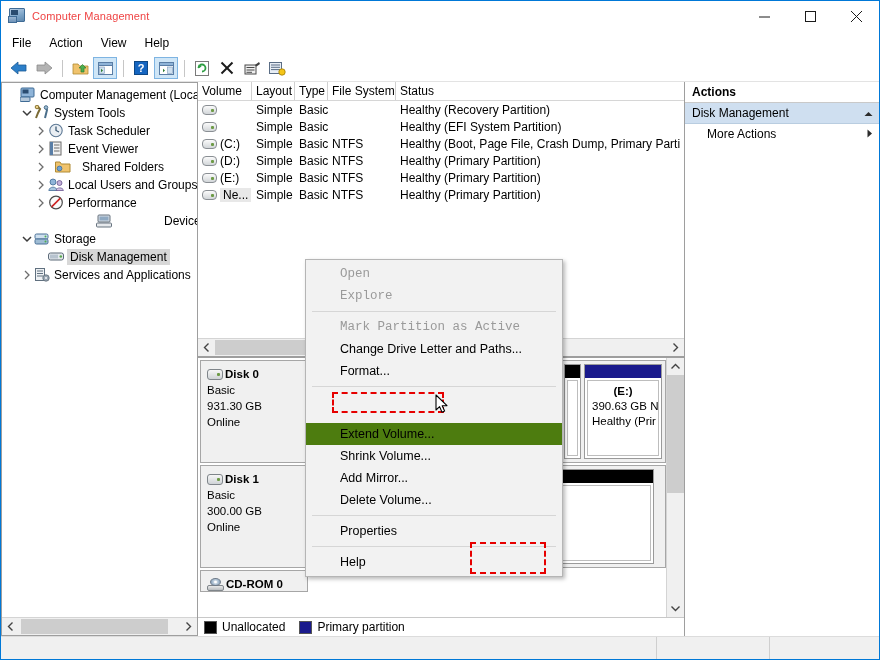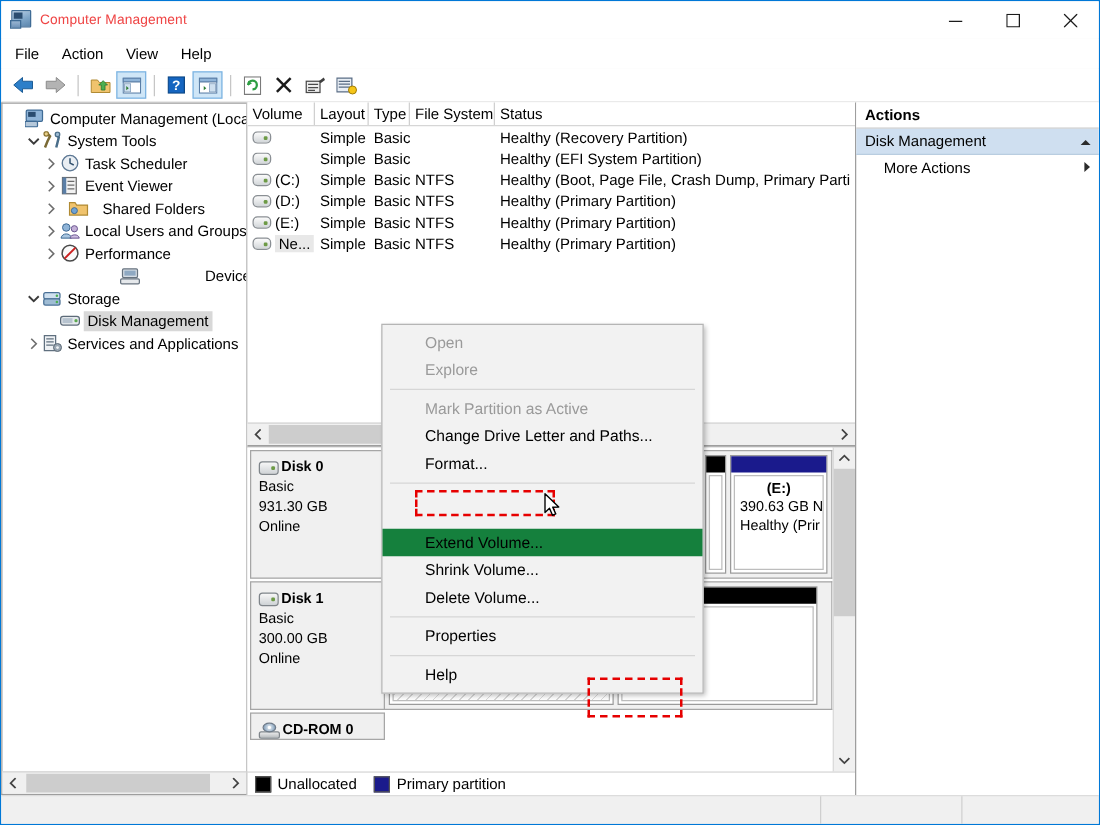--- a/index.html
+++ b/index.html
@@ -390,22 +390,22 @@
     z-index: 60;
     font-size: 12.5px;
   }
   .ctx-item {
     height: 22px;
     display: flex; align-items: center;
     padding-left: 34px;
     white-space: nowrap;
     position: relative;
   }
-  .ctx-item.disabled { color: #9a9a9a; }
-  .ctx-item.highlight { background: #15803d; margin-top: 36px; }
+  .ctx-item.disabled { color: #9a9a9a; font-family: Liberation Mono, monospace; }
+  .ctx-item.highlight { background: #4d7c0f; margin-top: 36px; }
   .ctx-sep {
     height: 1px; background: #d6d6d6; margin: 4px 6px 4px 6px;
   }
   .redbox {
     position: absolute;
     border: 2px dashed #e60000;
     box-sizing: border-box;
     pointer-events: none;
     z-index: 70;
   }
@@ -908,20 +908,21 @@
   <div class="ctx-menu" id="ctx-menu">
       <div class="ctx-item disabled">Open</div>
       <div class="ctx-item disabled">Explore</div>
       <div class="ctx-sep"></div>
       <div class="ctx-item disabled">Mark Partition as Active</div>
       <div class="ctx-item">Change Drive Letter and Paths...</div>
       <div class="ctx-item">Format...</div>
       <div class="ctx-sep"></div>
       <div class="ctx-item highlight">Extend Volume...</div>
       <div class="ctx-item">Shrink Volume...</div>
+      <div class="ctx-item">Add Mirror...</div>
       <div class="ctx-item">Delete Volume...</div>
       <div class="ctx-sep"></div>
       <div class="ctx-item">Properties</div>
       <div class="ctx-sep"></div>
       <div class="ctx-item">Help</div>
     </div>
 
   <div class="redbox" style="left:331px; top:391px; width:112px; height:21px;"></div>
 
   <div class="redbox" style="left:469px; top:541px; width:76px; height:32px;"></div>

